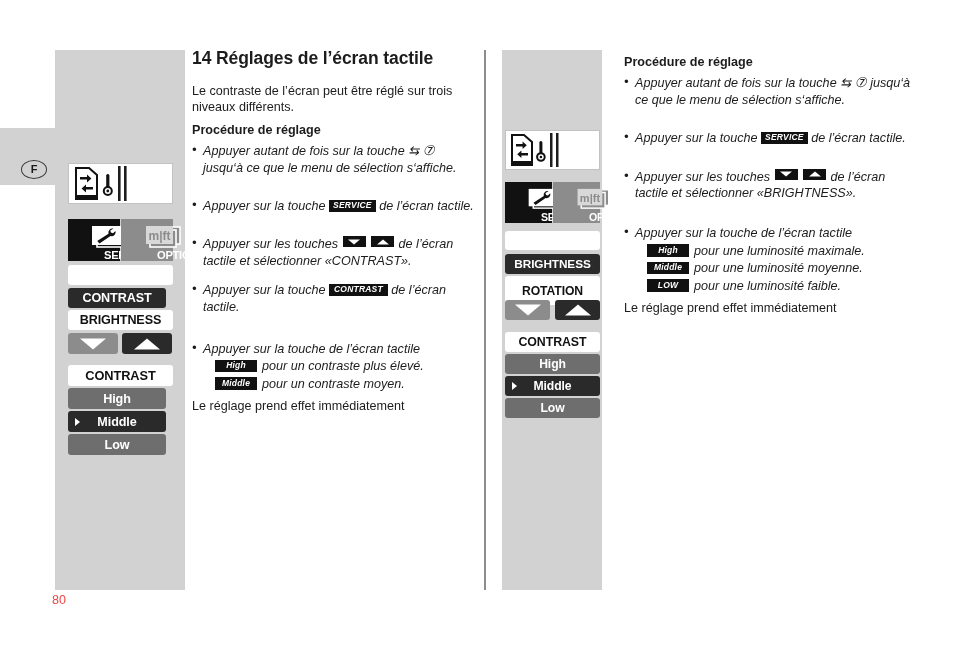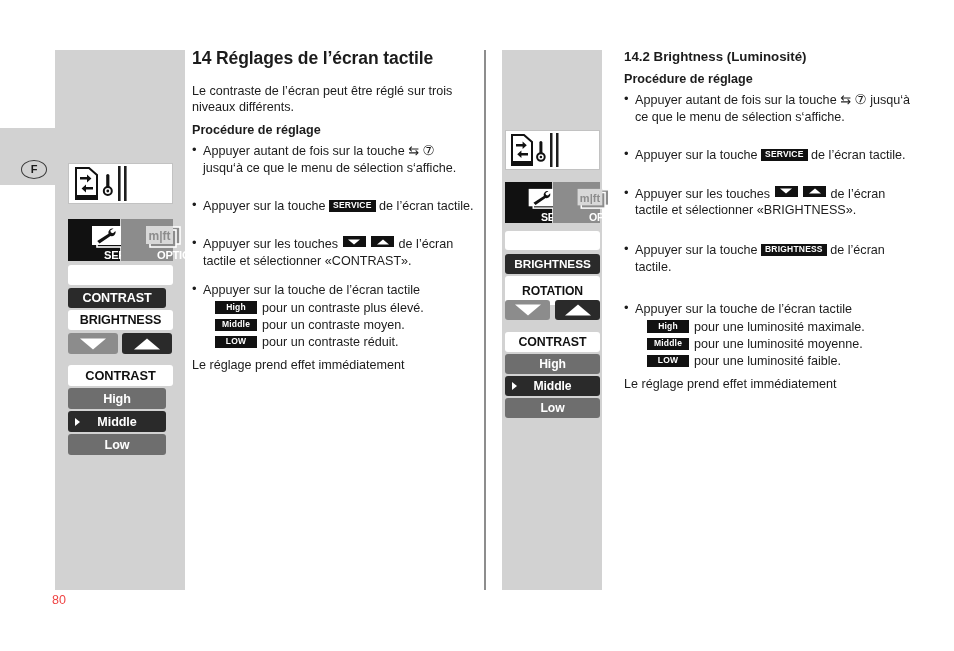--- a/index.html
+++ b/index.html
@@ -44,21 +44,21 @@
     letter-spacing:-0.1px;
   }
   h2.subtitle{
     font-size:13.3px;font-weight:bold;margin:0 0 2px 0;line-height:17px;
   }
   p.body{margin:0 0 4px 0;}
   p.procedure{font-size:12.6px;font-weight:bold;margin:6px 0 5px 0;}
 
   ul.steps{list-style:none;margin:0;padding:0;}
   ul.steps li{
-    position:relative;padding-left:11px;margin-bottom:13px;
+    position:relative;padding-left:11px;margin-bottom:13px;font-style:italic;
   }
   ul.steps li:before{
     content:"\2022";position:absolute;left:0;top:-1px;font-size:13px;
   }
   ul.steps li.tight{}
   .closing{margin-top:2px;}
 
   
   .badge{
     display:inline-block;background:#111111;color:#ffffff;
@@ -317,46 +317,44 @@
     <ul class="steps">
       <li style="margin-bottom:22px;">
         <span>Appuyer autant de fois sur la touche </span><span class="sym">⇆</span>&nbsp;<span class="circnum">⑦</span><span> jusqu‘à ce que le menu de sélection s‘affiche.</span>
       </li>
       <li style="margin-bottom:22px;">
         <span>Appuyer sur la touche </span><span class="badge service">SERVICE</span><span> de l’écran tactile.</span>
       </li>
       <li class="tight">
         <span>Appuyer sur les touches </span><span class="kbd-arrow down"><i></i></span>&nbsp;<span class="kbd-arrow up"><i></i></span><span> de l’écran tactile et sélectionner «CONTRAST».</span>
       </li>
+      <li style="margin-bottom:26px;">
+        <span>Appuyer sur la touche </span><span class="badge contrast">CONTRAST</span><span> de l’écran tactile.</span>
+      </li>
       <li style="margin-bottom:6px;">
         <span>Appuyer sur la touche de l’écran tactile</span>
         <span class="lvl-line"><span class="badge lvl">High</span><span>pour un contraste plus élevé.</span></span>
         <span class="lvl-line"><span class="badge lvl">Middle</span><span>pour un contraste moyen.</span></span>
-        <span class="lvl-line"><span class="badge lvl">LOW</span><span>pour un contraste réduit.</span></span>
       </li>
     </ul>
     <p class="body closing">Le réglage prend effet immédiatement</p>
   </div>
 
   <div class="textcol" id="col-right-text">
-    <h2 class="subtitle">14.2 Brightness (Luminosité)</h2>
     <p class="procedure">Procédure de réglage</p>
 
     <ul class="steps">
       <li style="margin-bottom:22px;">
         <span>Appuyer autant de fois sur la touche </span><span class="sym">⇆</span>&nbsp;<span class="circnum">⑦</span><span> jusqu‘à ce que le menu de sélection s‘affiche.</span>
       </li>
       <li style="margin-bottom:22px;">
         <span>Appuyer sur la touche </span><span class="badge service">SERVICE</span><span> de l’écran tactile.</span>
       </li>
       <li style="margin-bottom:24px;">
         <span>Appuyer sur les touches </span><span class="kbd-arrow down"><i></i></span>&nbsp;<span class="kbd-arrow up"><i></i></span><span> de l’écran tactile et sélectionner «BRIGHTNESS».</span>
-      </li>
-      <li style="margin-bottom:26px;">
-        <span>Appuyer sur la touche  </span><span class="badge brightness">BRIGHTNESS</span><span> de l’écran tactile.</span>
       </li>
       <li style="margin-bottom:6px;">
         <span>Appuyer sur la touche de l’écran tactile</span>
         <span class="lvl-line"><span class="badge lvl">High</span><span>pour une luminosité maximale.</span></span>
         <span class="lvl-line"><span class="badge lvl">Middle</span><span>pour une luminosité moyenne.</span></span>
         <span class="lvl-line"><span class="badge lvl">LOW</span><span>pour une luminosité faible.</span></span>
       </li>
     </ul>
     <p class="body closing">Le réglage prend effet immédiatement</p>
   </div>

